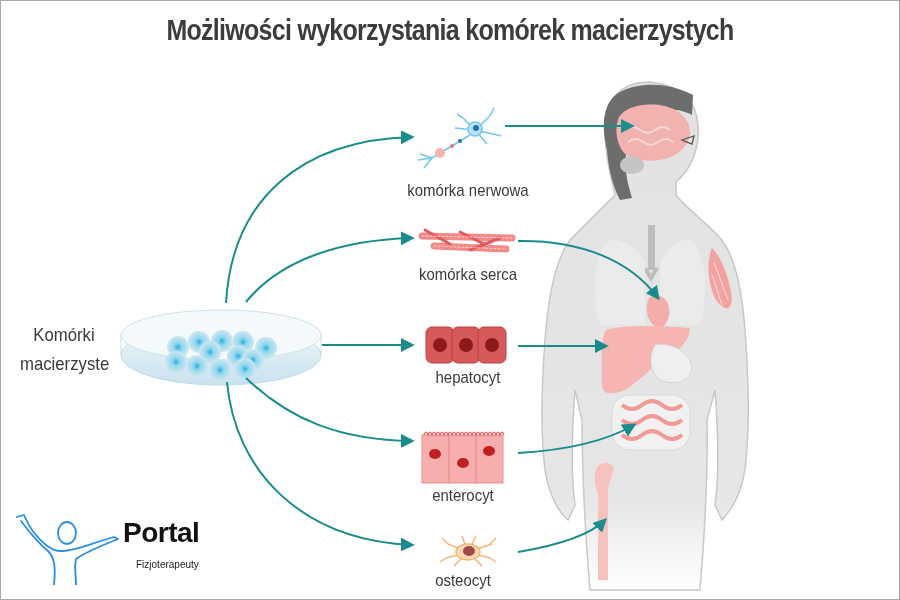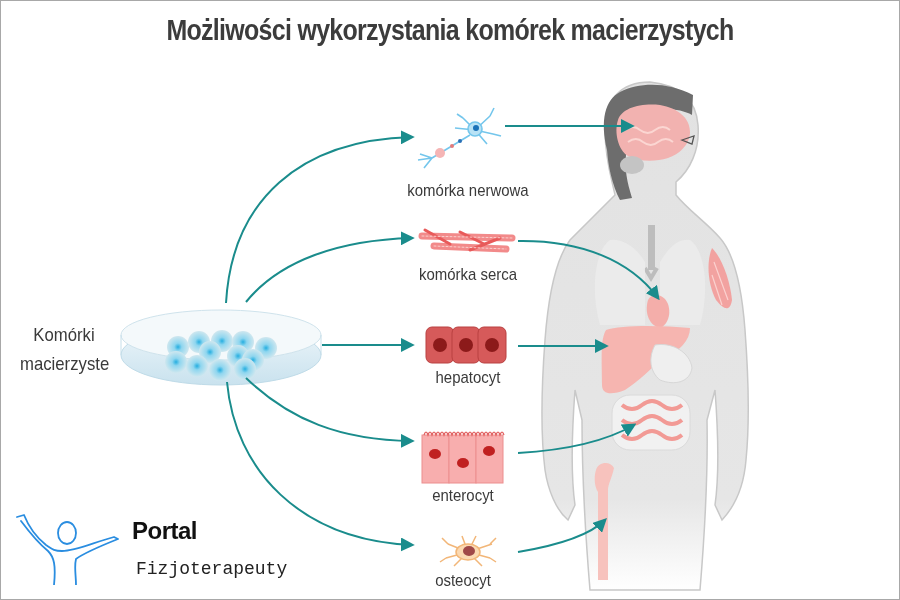--- a/index.html
+++ b/index.html
@@ -3,22 +3,22 @@
 <meta charset="utf-8">
 <style>
   html,body{margin:0;padding:0;background:#fff;}
   body{width:900px;height:600px;position:relative;overflow:hidden;font-family:"Liberation Sans","DejaVu Sans",sans-serif;}
   .frame{position:absolute;left:0;top:0;width:898px;height:598px;border:1px solid #a8a8a8;}
   .title{position:absolute;left:0;width:900px;top:14px;text-align:center;font-size:29px;font-weight:bold;color:#3c3c3c;letter-spacing:-0.8px;transform:scaleX(0.86);transform-origin:center;}
   .label{position:absolute;color:#3a3a3a;font-size:17px;text-align:center;transform:scaleX(0.88);transform-origin:center;white-space:nowrap;}
   .stem-label{position:absolute;left:14px;top:320px;width:100px;text-align:center;font-size:19px;line-height:29px;color:#3a3a3a;transform:scaleX(0.88);}
   svg{position:absolute;left:0;top:0;}
   .logo{position:absolute;left:14px;top:505px;width:240px;height:80px;}
-  .logo-portal{position:absolute;left:118px;top:12px;font-size:24px;font-weight:bold;color:#111;letter-spacing:-0.5px;}
-  .logo-sub{position:absolute;left:122px;top:54px;font-size:18px;color:#222;font-family:Liberation Mono, monospace;}
+  .logo-portal{position:absolute;left:109px;top:12px;font-size:28px;font-weight:bold;color:#111;letter-spacing:-0.5px;}
+  .logo-sub{position:absolute;left:122px;top:54px;font-size:10px;color:#222;}
 </style>
 </head>
 <body>
 
 <div class="frame"></div>
 
 <div class="title">Możliwości wykorzystania komórek macierzystych</div>
 
 <svg width="900" height="600" viewBox="0 0 900 600">
   <defs>

